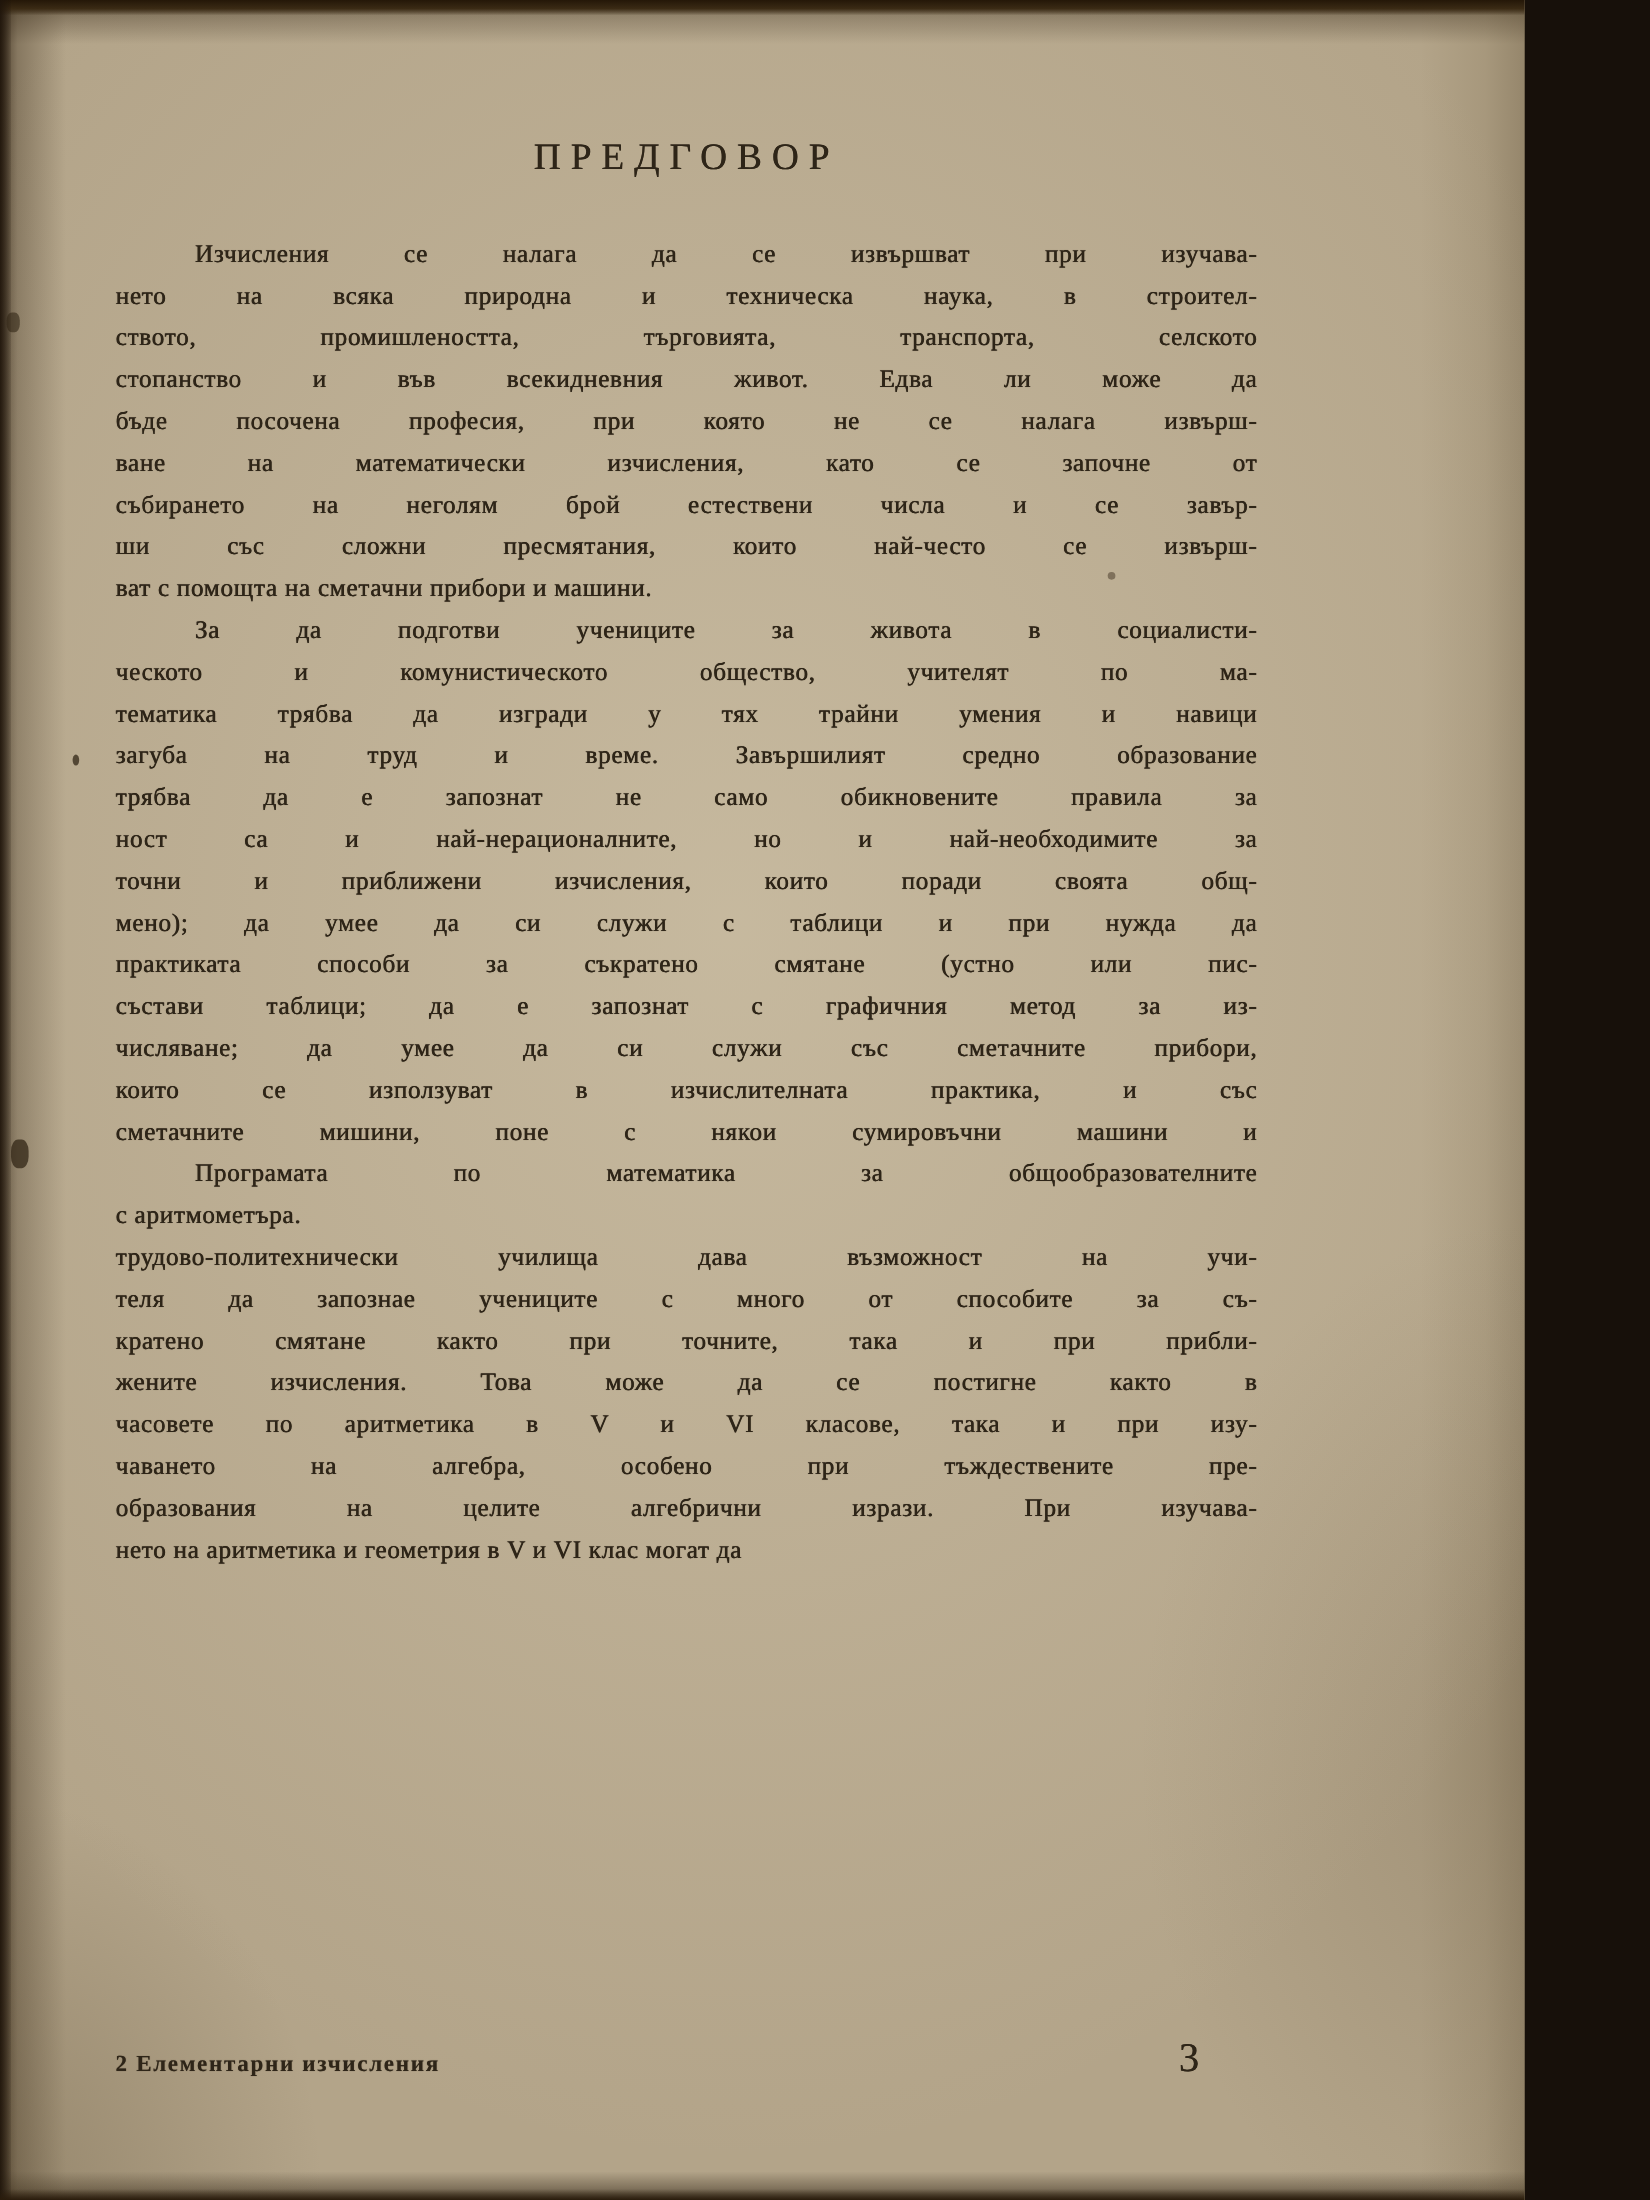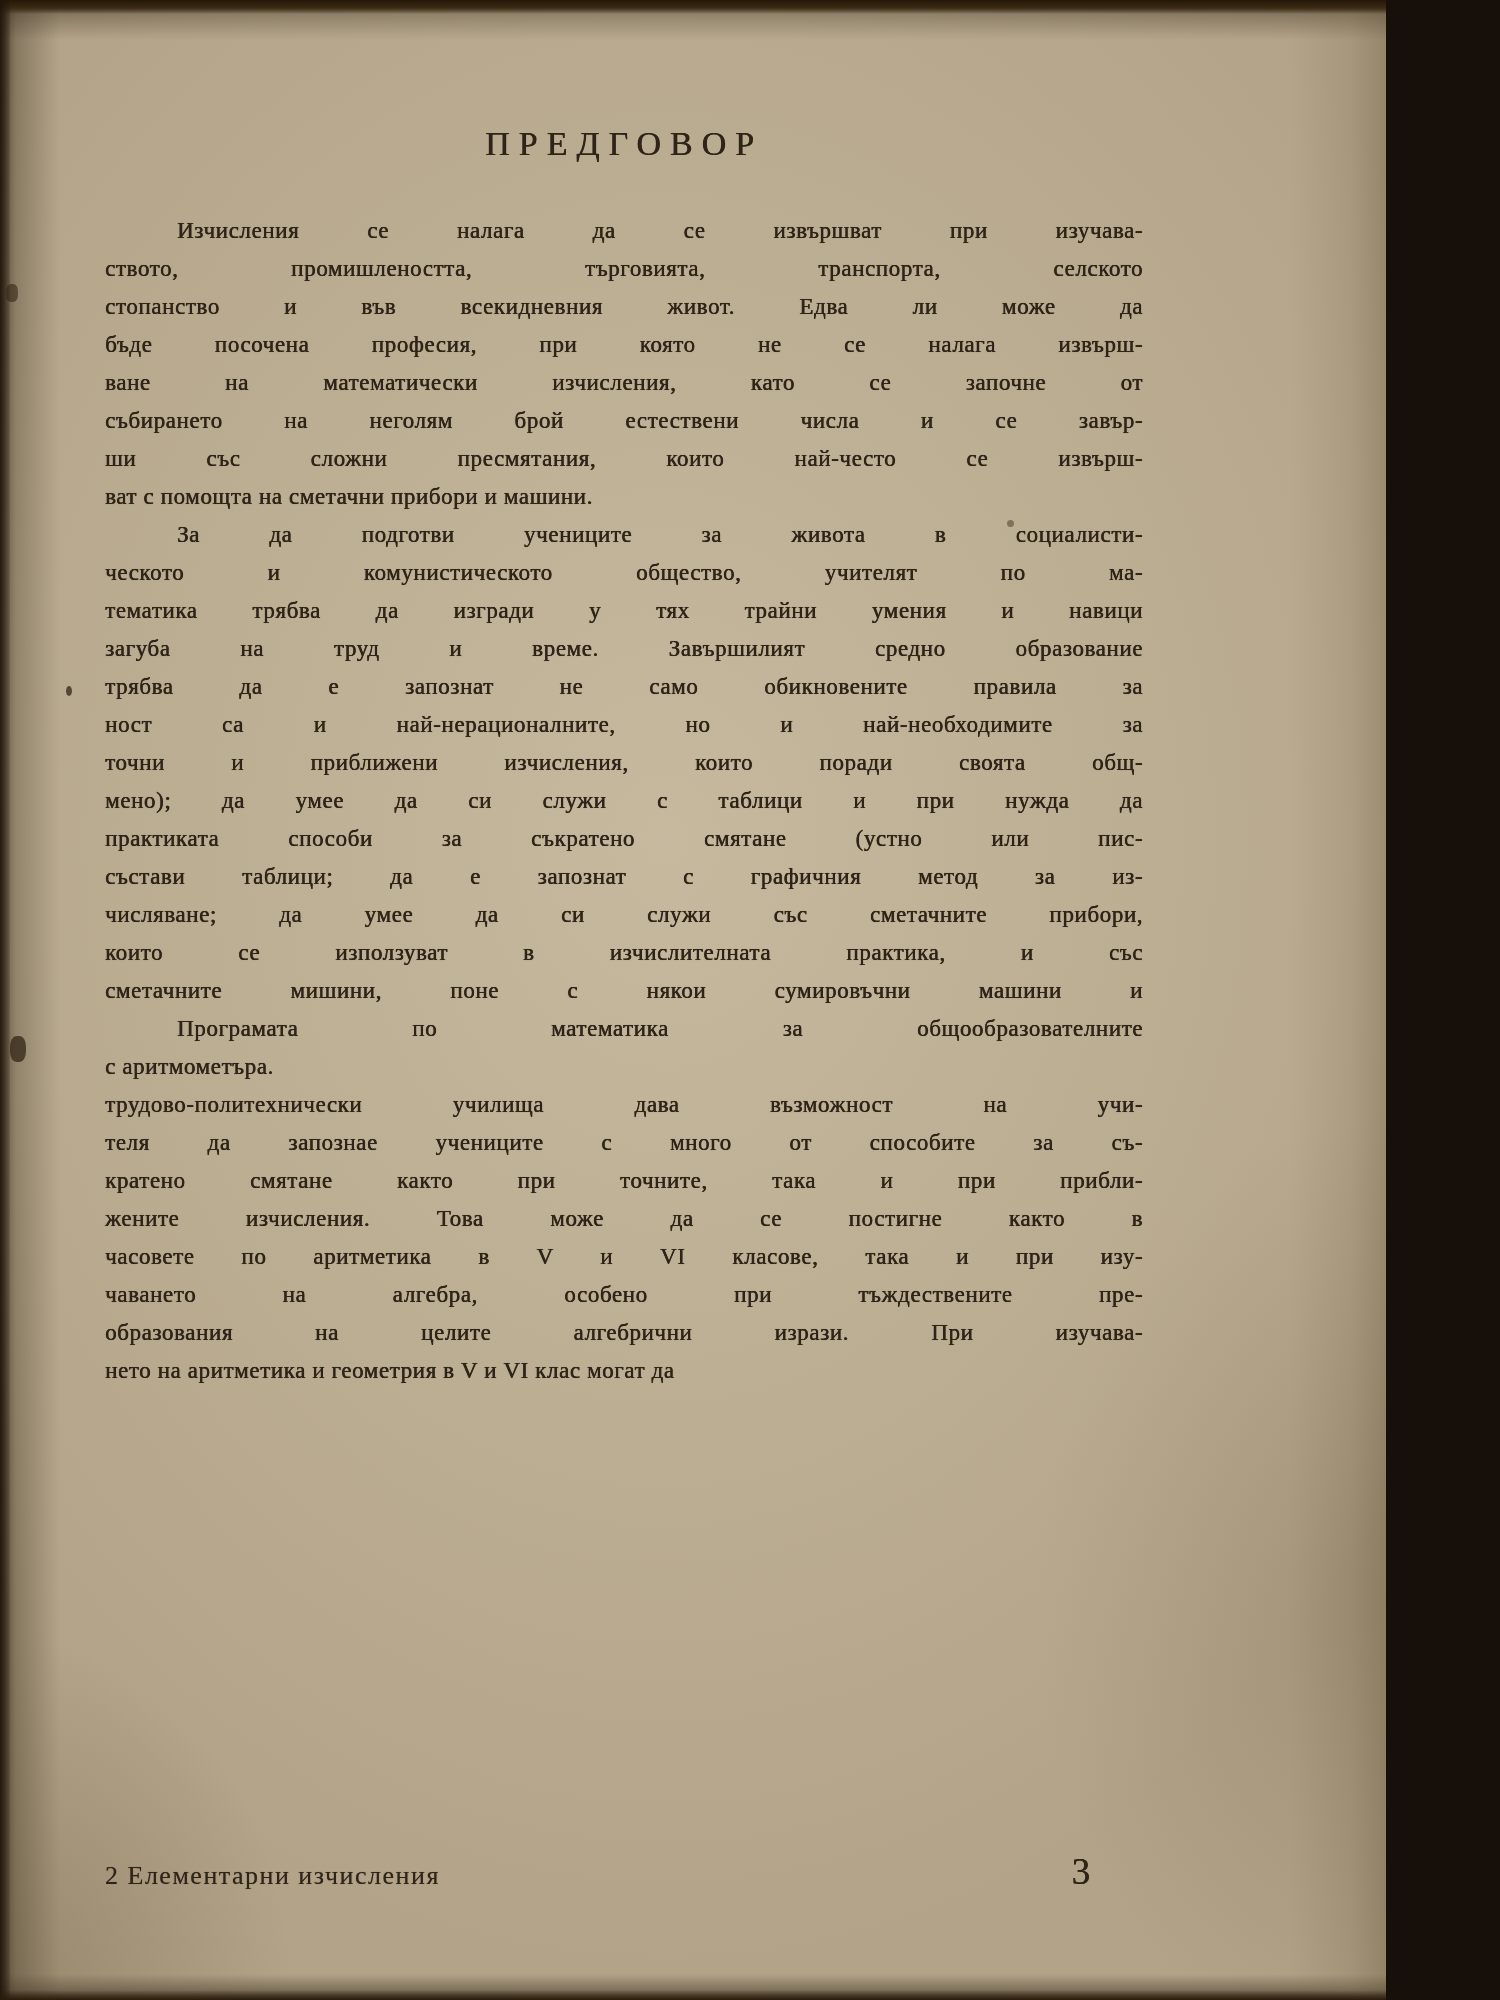--- a/index.html
+++ b/index.html
@@ -65,22 +65,22 @@
   .footer {
     position: absolute;
     left: 105px; top: 1850px;
     width: 985px;
     display: flex;
     justify-content: space-between;
     align-items: baseline;
     color: #2e2518;
   }
   .footer-left {
-    font-size: 26px;
-    font-weight: normal;
+    font-size: 21px;
+    font-weight: bold;
     letter-spacing: 1.5px;
     text-shadow: 0 0 0.8px rgba(46,37,24,0.6);
   }
   .footer-right {
     font-size: 37px;
     text-shadow: 0.4px 0 0 currentColor;
   }
   .speck {
     position: absolute;
     background: rgba(50,38,22,0.75);
@@ -101,20 +101,21 @@
 
   <div class="speck s1"></div>
   <div class="speck s2"></div>
   <div class="speck s3"></div>
   <div class="speck s4"></div>
 
   <div class="content">
     <h1 class="title">ПРЕДГОВОР</h1>
     <div class="body-text">
         <div class="line first">Изчисления се налага да се извършват при изучава-</div>
+        <div class="line">нето на всяка природна и техническа наука, в строител-</div>
         <div class="line">ството, промишлеността, търговията, транспорта, селското</div>
         <div class="line">стопанство и във всекидневния живот. Едва ли може да</div>
         <div class="line">бъде посочена професия, при която не се налага извърш-</div>
         <div class="line">ване на математически изчисления, като се започне от</div>
         <div class="line">събирането на неголям брой естествени числа и се завър-</div>
         <div class="line">ши със сложни пресмятания, които най-често се извърш-</div>
         <div class="line last">ват с помощта на сметачни прибори и машини.</div>
         <div class="line first">За да подготви учениците за живота в социалисти-</div>
         <div class="line">ческото и комунистическото общество, учителят по ма-</div>
         <div class="line">тематика трябва да изгради у тях трайни умения и навици</div>

